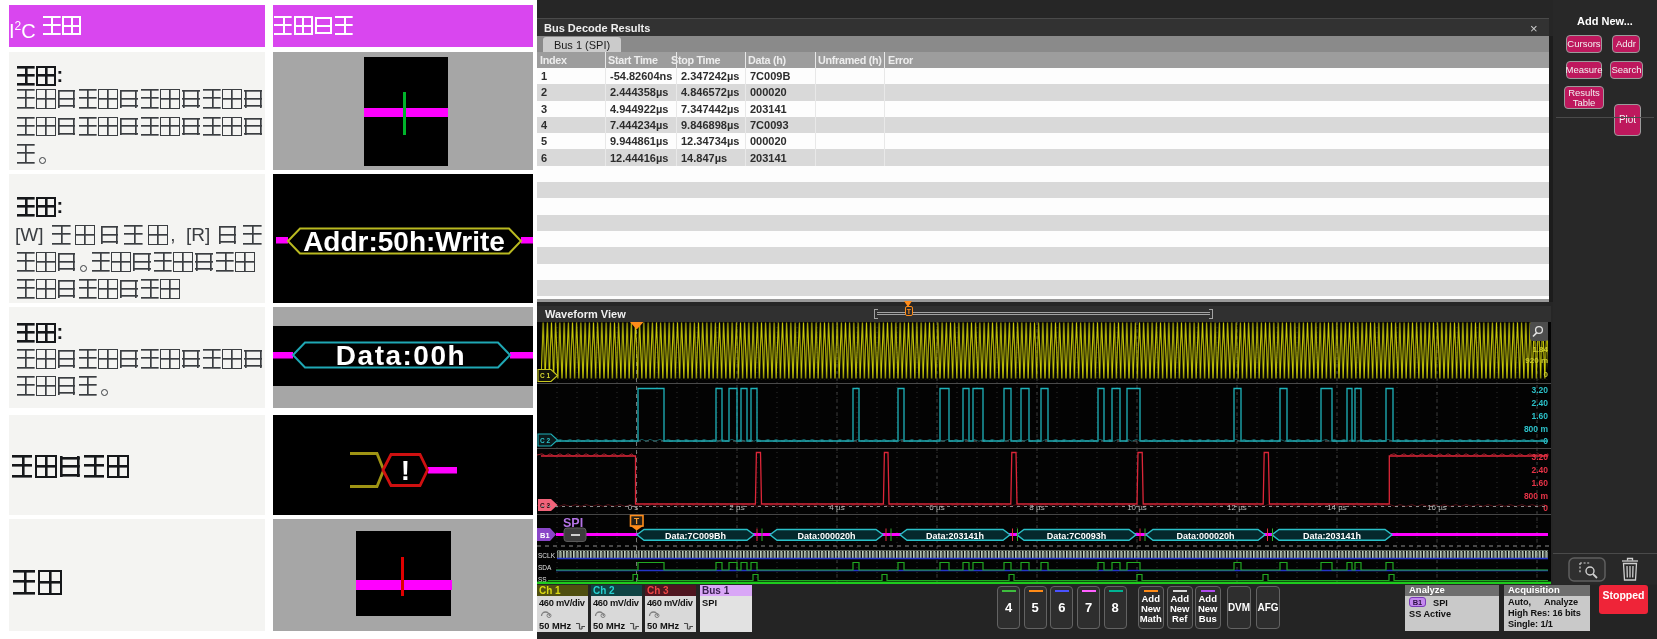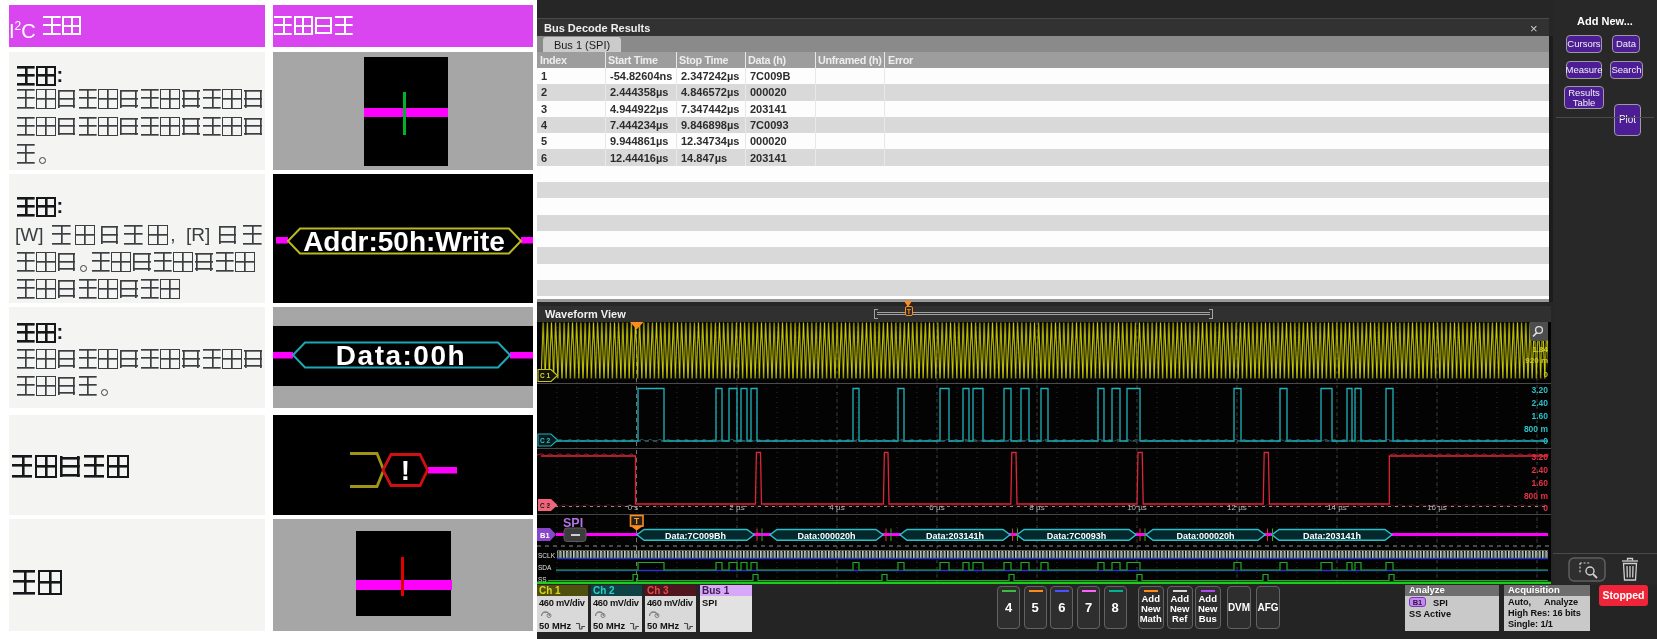--- a/index.html
+++ b/index.html
@@ -23,21 +23,21 @@
  background-position:8% 50%,92% 50%,50% 8%,50% 50%,50% 92%}
 .zh i{width:var(--s);height:var(--s);margin:0 var(--g);vertical-align:top}
 .zh b.dot{display:inline-block;width:7px;height:7px;border:1.5px solid;border-radius:50%;margin:0 3px;vertical-align:bottom;}
 .zh{--s:19.5px;--g:0.6px;--w:1.7px;line-height:1}
 .zhb{--w:2.6px}
 
 .hd{background:#d946ef;color:#fff;text-align:left}
 .cell1{background:#f4f4f2}
 .cellg{background:#a6a6a6}
 .cellb{background:#000}
-.btn{position:absolute;background:#4c1d95;border:1px solid #9b9b9b;border-radius:4px;color:#f2f2f2;
+.btn{position:absolute;background:#be185d;border:1px solid #9b9b9b;border-radius:4px;color:#f2f2f2;
  display:flex;align-items:center;justify-content:center;text-align:center;font-size:10.5px}
 .nbt{position:absolute;background:#2e2e2e;border:1px solid #636363;border-radius:4px;color:#fff;
  display:flex;align-items:center;justify-content:center;text-align:center}
 .chbx{position:absolute;width:51px;height:43px;font-size:10px}
 .chbx .h{height:11px;font-weight:700;font-size:10px;padding-left:2px;line-height:11px}
 .chbx .b{background:#d9d9d9;color:#111;height:36.5px;padding:1px 0 0 2px;font-weight:700;line-height:10.5px}
 .pnl{position:absolute;font-size:9.5px}
 .pnl .h{background:#6e6e6e;color:#fff;height:10.5px;line-height:10.5px;padding-left:4px;font-weight:700}
 .pnl .b{background:#c9c9c9;color:#111;font-weight:700;position:relative}
 </style></head><body>
@@ -99,21 +99,21 @@
     <div class="a" style="left:537px;top:18px;width:1012px;height:18px;background:#323232;border-top:1px solid #4a4a4a">
       <span class="a" style="left:7px;top:3px;color:#f0f0f0;font-size:11px;font-weight:700">Bus Decode Results</span>
       <span class="a" style="left:993px;top:2px;color:#ccc;font-size:13px">×</span>
     </div>
     <div class="a" style="left:537px;top:36px;width:1012px;height:16px;background:#8a8a8a">
       <div class="a" style="left:6px;top:0.5px;width:78px;height:15.5px;background:#cbcbcb;border-radius:3px 3px 0 0;text-align:center;font-size:11px;color:#1a1a1a;line-height:16px">Bus 1 (SPI)</div>
     </div>
     <div class="a" style="left:537px;top:52px;width:1124px;height:16px;background:#9d9d9d;color:#ededed;font-size:10.8px;font-weight:700;letter-spacing:-0.3px">
       <span class="a" style="left:3px;top:2px">Index</span>
       <span class="a" style="left:71px;top:2px">Start Time</span>
-      <span class="a" style="left:142px;top:2px">Stop Time</span>
+      <span class="a" style="left:134px;top:2px">Stop Time</span>
       <span class="a" style="left:211px;top:2px">Data (h)</span>
       <span class="a" style="left:281px;top:2px">Unframed (h)</span>
       <span class="a" style="left:351px;top:2px">Error</span>
     </div>
     <div class="a" style="left:537px;top:68px;width:1012px;height:231px;background:repeating-linear-gradient(#fdfdfd 0 16.3px,#d9d9d9 16.3px 32.6px)"></div>
     <div class="a" style="left:605px;top:52px;width:1px;height:114px;background:#e8e8e8"></div>
     <div class="a" style="left:676px;top:52px;width:1px;height:114px;background:#e8e8e8"></div>
     <div class="a" style="left:745px;top:52px;width:1px;height:114px;background:#e8e8e8"></div>
     <div class="a" style="left:815px;top:52px;width:1px;height:114px;background:#e8e8e8"></div>
     <div class="a" style="left:884px;top:52px;width:1px;height:114px;background:#e8e8e8"></div>
@@ -413,25 +413,25 @@
     </div>
     <div class="pnl" style="left:1504px;top:585px;width:86px">
       <div class="h">Acquisition</div>
       <div class="b" style="height:35px;position:relative;font-size:9.2px;letter-spacing:-0.1px">
         <span class="a" style="left:4px;top:1px">Auto,</span>
         <span class="a" style="left:40px;top:1px">Analyze</span>
         <span class="a" style="left:4px;top:12px">High Res: 16 bits</span>
         <span class="a" style="left:4px;top:23px">Single: 1/1</span>
       </div>
     </div>
-    <div class="a" style="left:1599px;top:585px;width:49px;height:21px;background:#ef2438;border-radius:3px;color:#fff;font-weight:700;font-size:10.5px;text-align:center;line-height:21px">Stopped</div>
+    <div class="a" style="left:1599px;top:585px;width:49px;height:29px;background:#ef2438;border-radius:3px;color:#fff;font-weight:700;font-size:10.5px;text-align:center;line-height:21px">Stopped</div>
     <div class="a" style="left:1553px;top:0;width:104px;height:584px;background:#282828"></div>
     <div class="a" style="left:1553px;top:15px;width:104px;text-align:center;color:#fff;font-weight:700;font-size:11px">Add New...</div>
     <div class="btn" style="left:1566px;top:35px;width:36px;height:18px;font-size:9.5px;line-height:10px">Cursors</div>
-    <div class="btn" style="left:1612px;top:35px;width:28px;height:18px;font-size:9.5px;line-height:10px">Data</div>
+    <div class="btn" style="left:1612px;top:35px;width:28px;height:18px;font-size:9.5px;line-height:10px">Addr</div>
     <div class="btn" style="left:1566px;top:61px;width:36px;height:18px;font-size:9.5px;line-height:10px">Measure</div>
     <div class="btn" style="left:1610px;top:61px;width:33px;height:18px;font-size:9.5px;line-height:10px">Search</div>
     <div class="btn" style="left:1564px;top:86px;width:40px;height:23px;font-size:9.5px;line-height:10px">Results<br>Table</div>
     <div class="btn" style="left:1614px;top:104px;width:27px;height:32px;font-size:10px;line-height:10px">Plot</div>
     <div class="a" style="left:1556px;top:117px;width:98px;height:1px;background:#4a4a4a"></div>
     <div class="a" style="left:1553px;top:553px;width:104px;height:1px;background:#4a4a4a"></div>
     <svg class="a" style="left:1568px;top:557px" width="38" height="25" viewBox="0 0 38 25">
 <rect x="1" y="1" width="36" height="23" rx="5" fill="#2f2f2f" stroke="#5f5f5f" stroke-width="1.5"></rect>
 <path d="M12,6 H22 M12,6 V16" stroke="#d0d0d0" stroke-width="1.2" stroke-dasharray="2,1.6" fill="none"></path>
 <circle cx="22" cy="14" r="4" stroke="#d0d0d0" stroke-width="1.4" fill="none"></circle>

